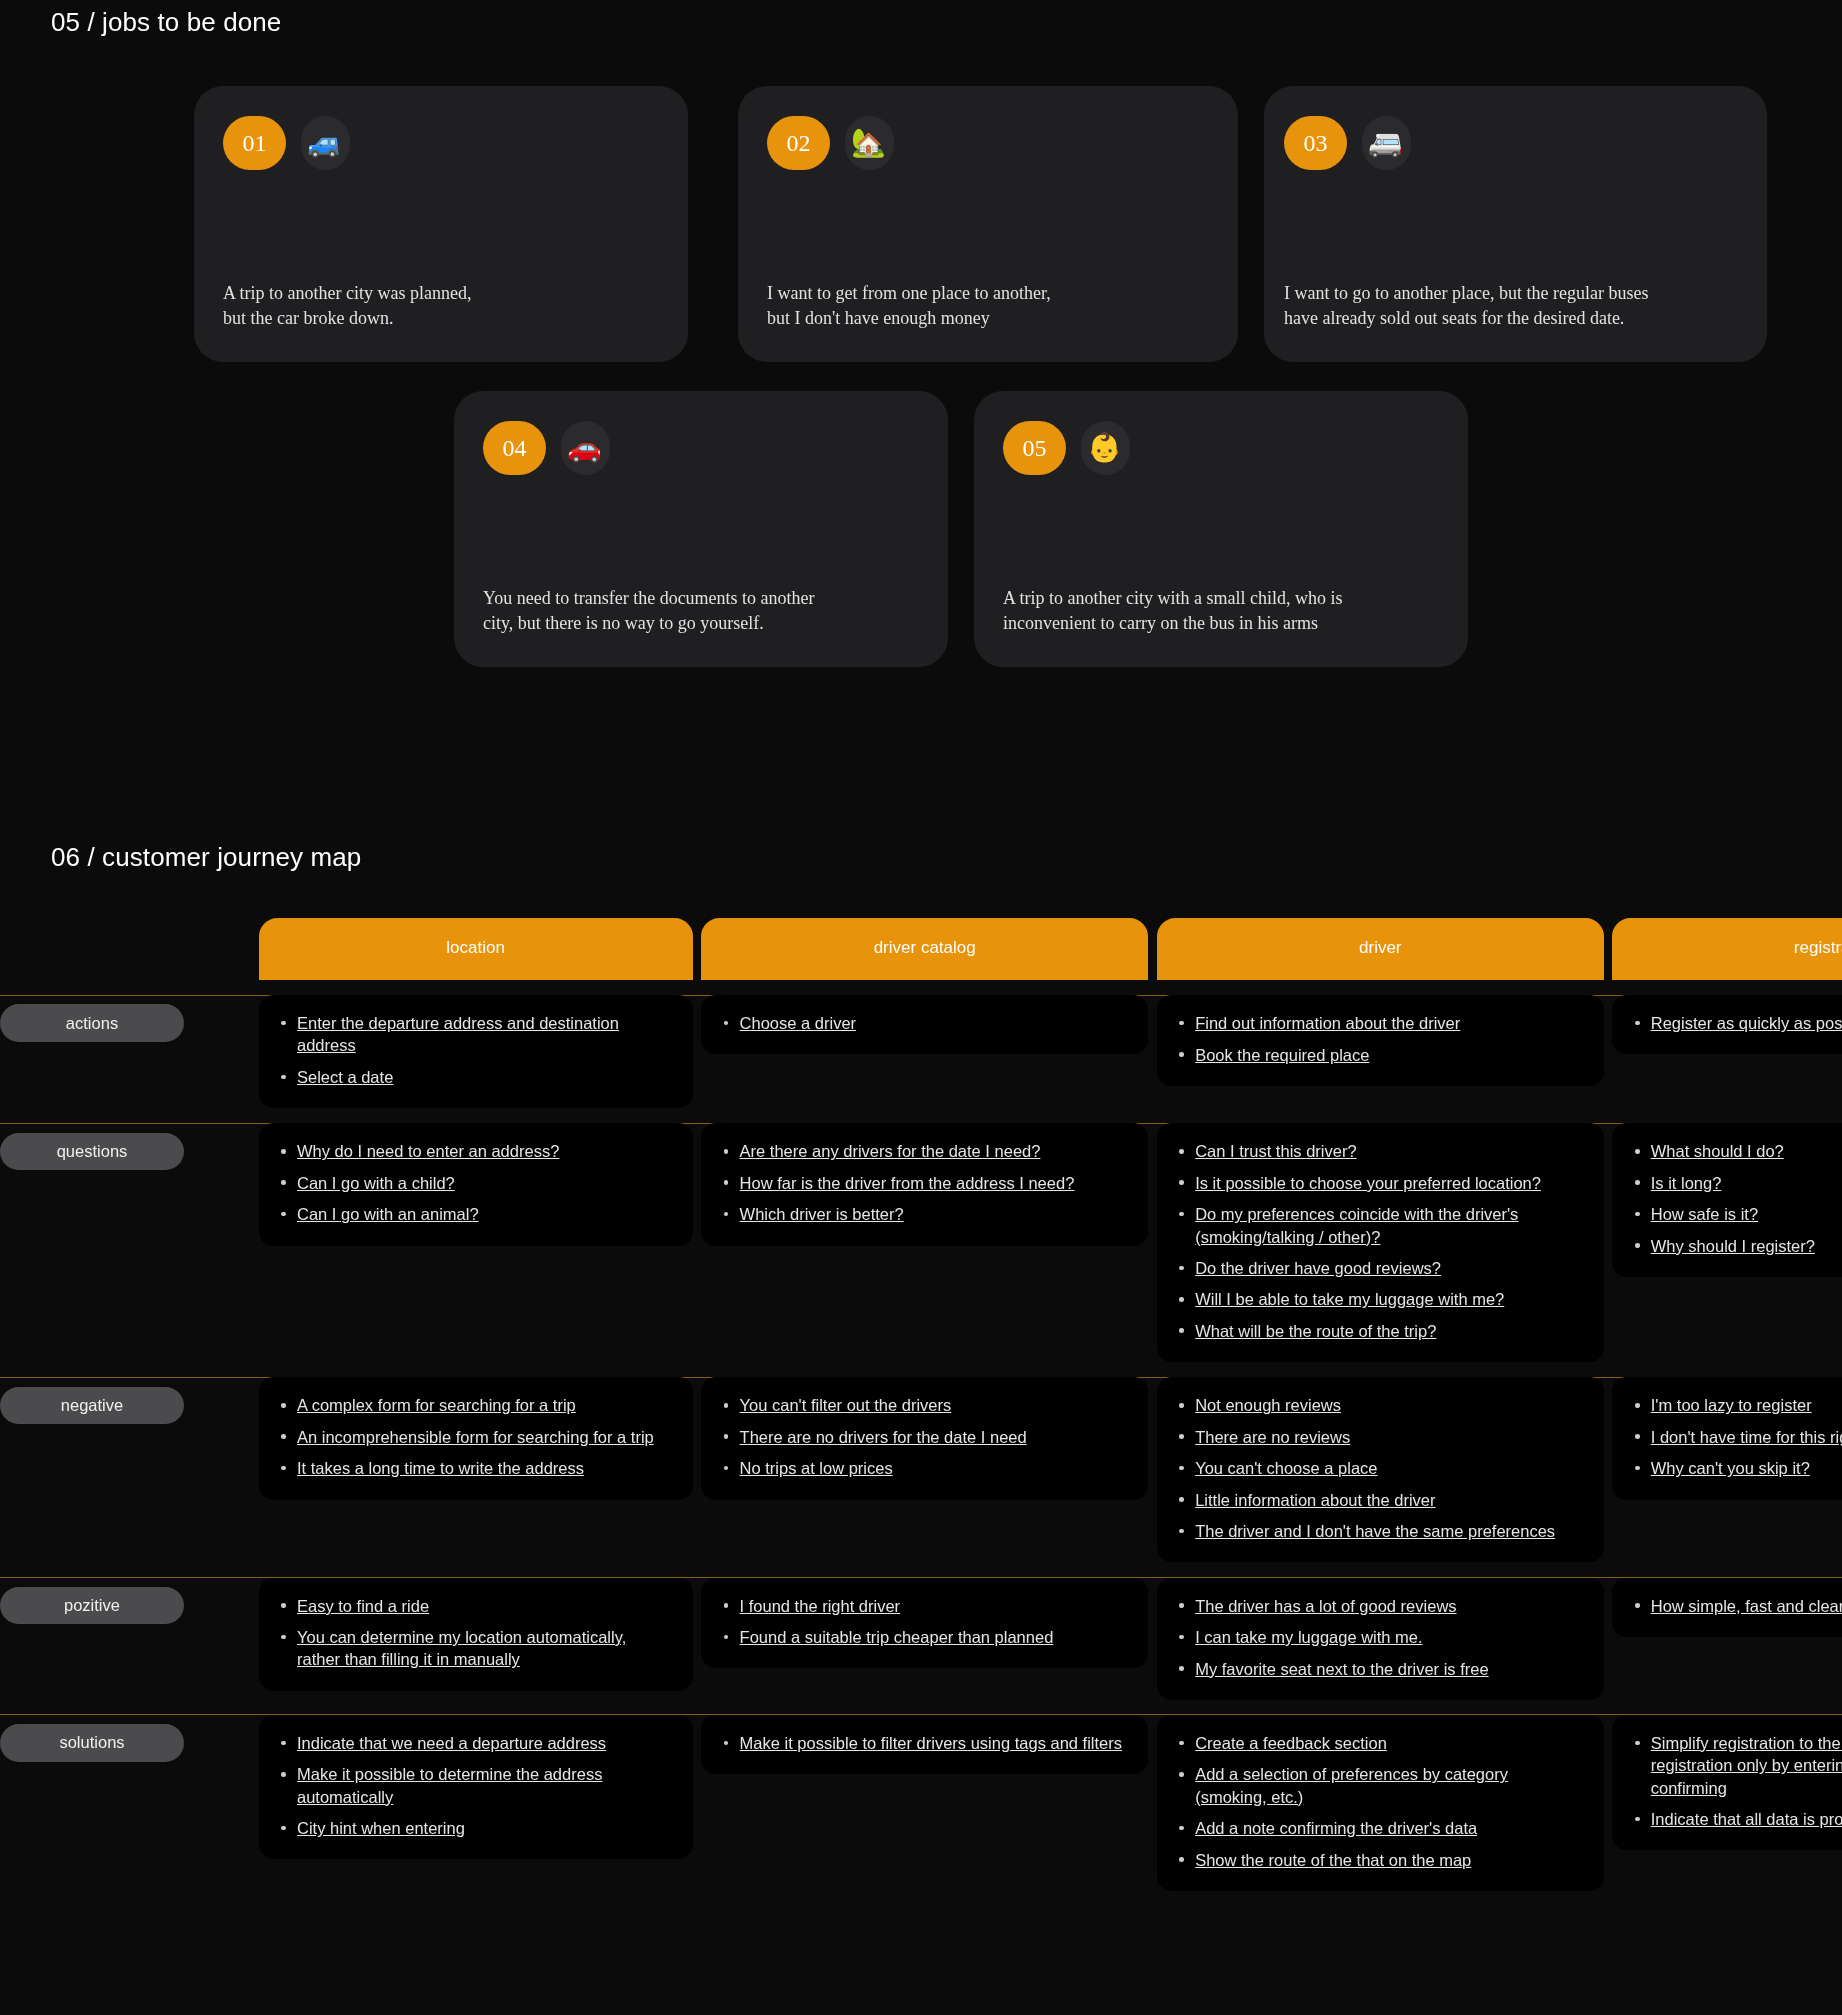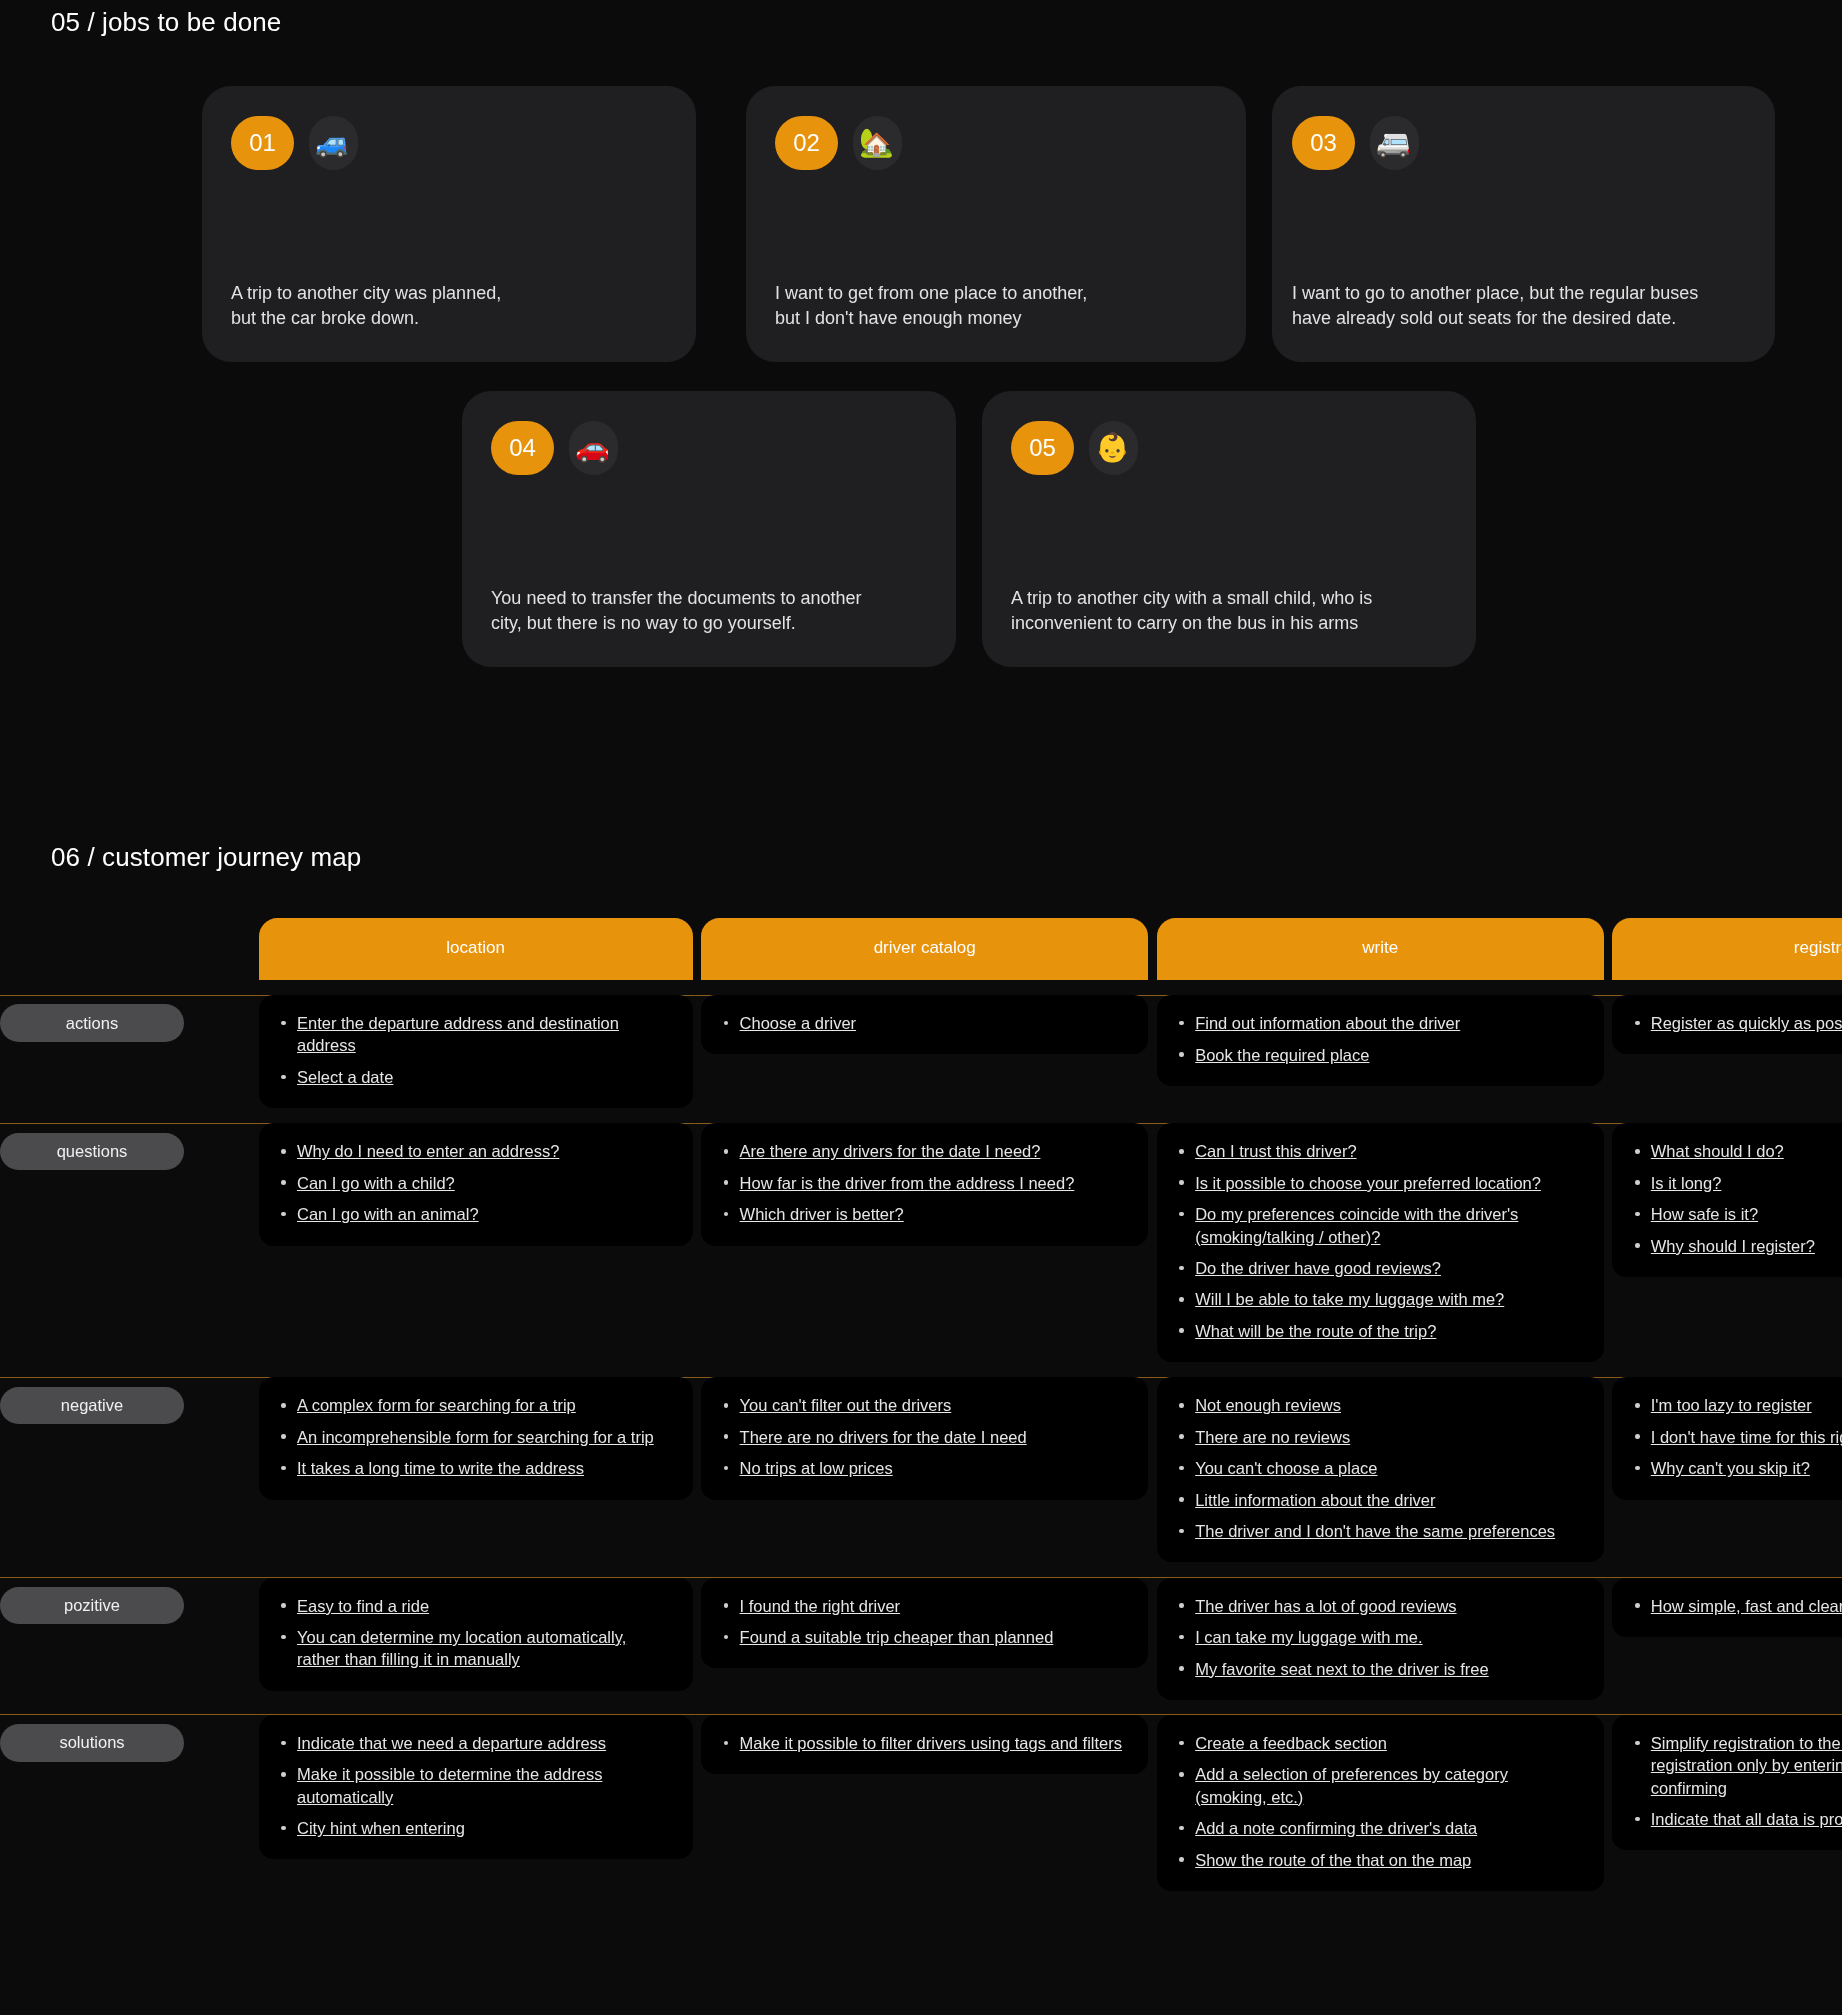--- a/index.html
+++ b/index.html
@@ -17,21 +17,21 @@
   .section-title {
     font-size: 26px;
     font-weight: 400;
     color: #ffffff;
     letter-spacing: 0.1px;
   }
   #jtbd-title { position: absolute; left: 51px; top: 6.6px; }
   #cjm-title  { position: absolute; left: 51px; top: 842px; }
 
   
-  .jtbd-area { position: absolute; left: 8px; top: 86px; width: 1800px; }
+  .jtbd-area { position: absolute; left: 0; top: 86px; width: 1800px; font-family: Liberation Serif, serif; }
   .jtbd-row { display: flex; gap: 26px; }
   .jtbd-row.row1 { padding-left: 194px; }
   .jtbd-row.row2 { padding-left: 454px; margin-top: 29px; }
 
   .jtbd-card {
     background: #1f1f21;
     border-radius: 29px;
     padding: 30px 29px 30px 29px;
     min-height: 276px;
     display: flex;
@@ -203,21 +203,21 @@
     </div>
   </div>
 
   <div class="section-title" id="cjm-title">06 / customer journey map</div>
 
   <div class="cjm">
     <div class="cjm-grid" id="cjm-grid">
         <div class="cjm-spacer"></div>
         <div class="cjm-colhead">location</div>
         <div class="cjm-colhead">driver catalog</div>
-        <div class="cjm-colhead">write</div>
+        <div class="cjm-colhead">driver</div>
         <div class="cjm-colhead">registration</div>
         <div class="cjm-rowsep"></div>
         <div class="cjm-rowlabel-wrap">
           <div class="cjm-rowlabel">actions</div>
         </div>
         <div class="cjm-cell">
           <ul>
             <li>Enter the departure address and destination address</li>
             <li>Select a date</li>
           </ul>

